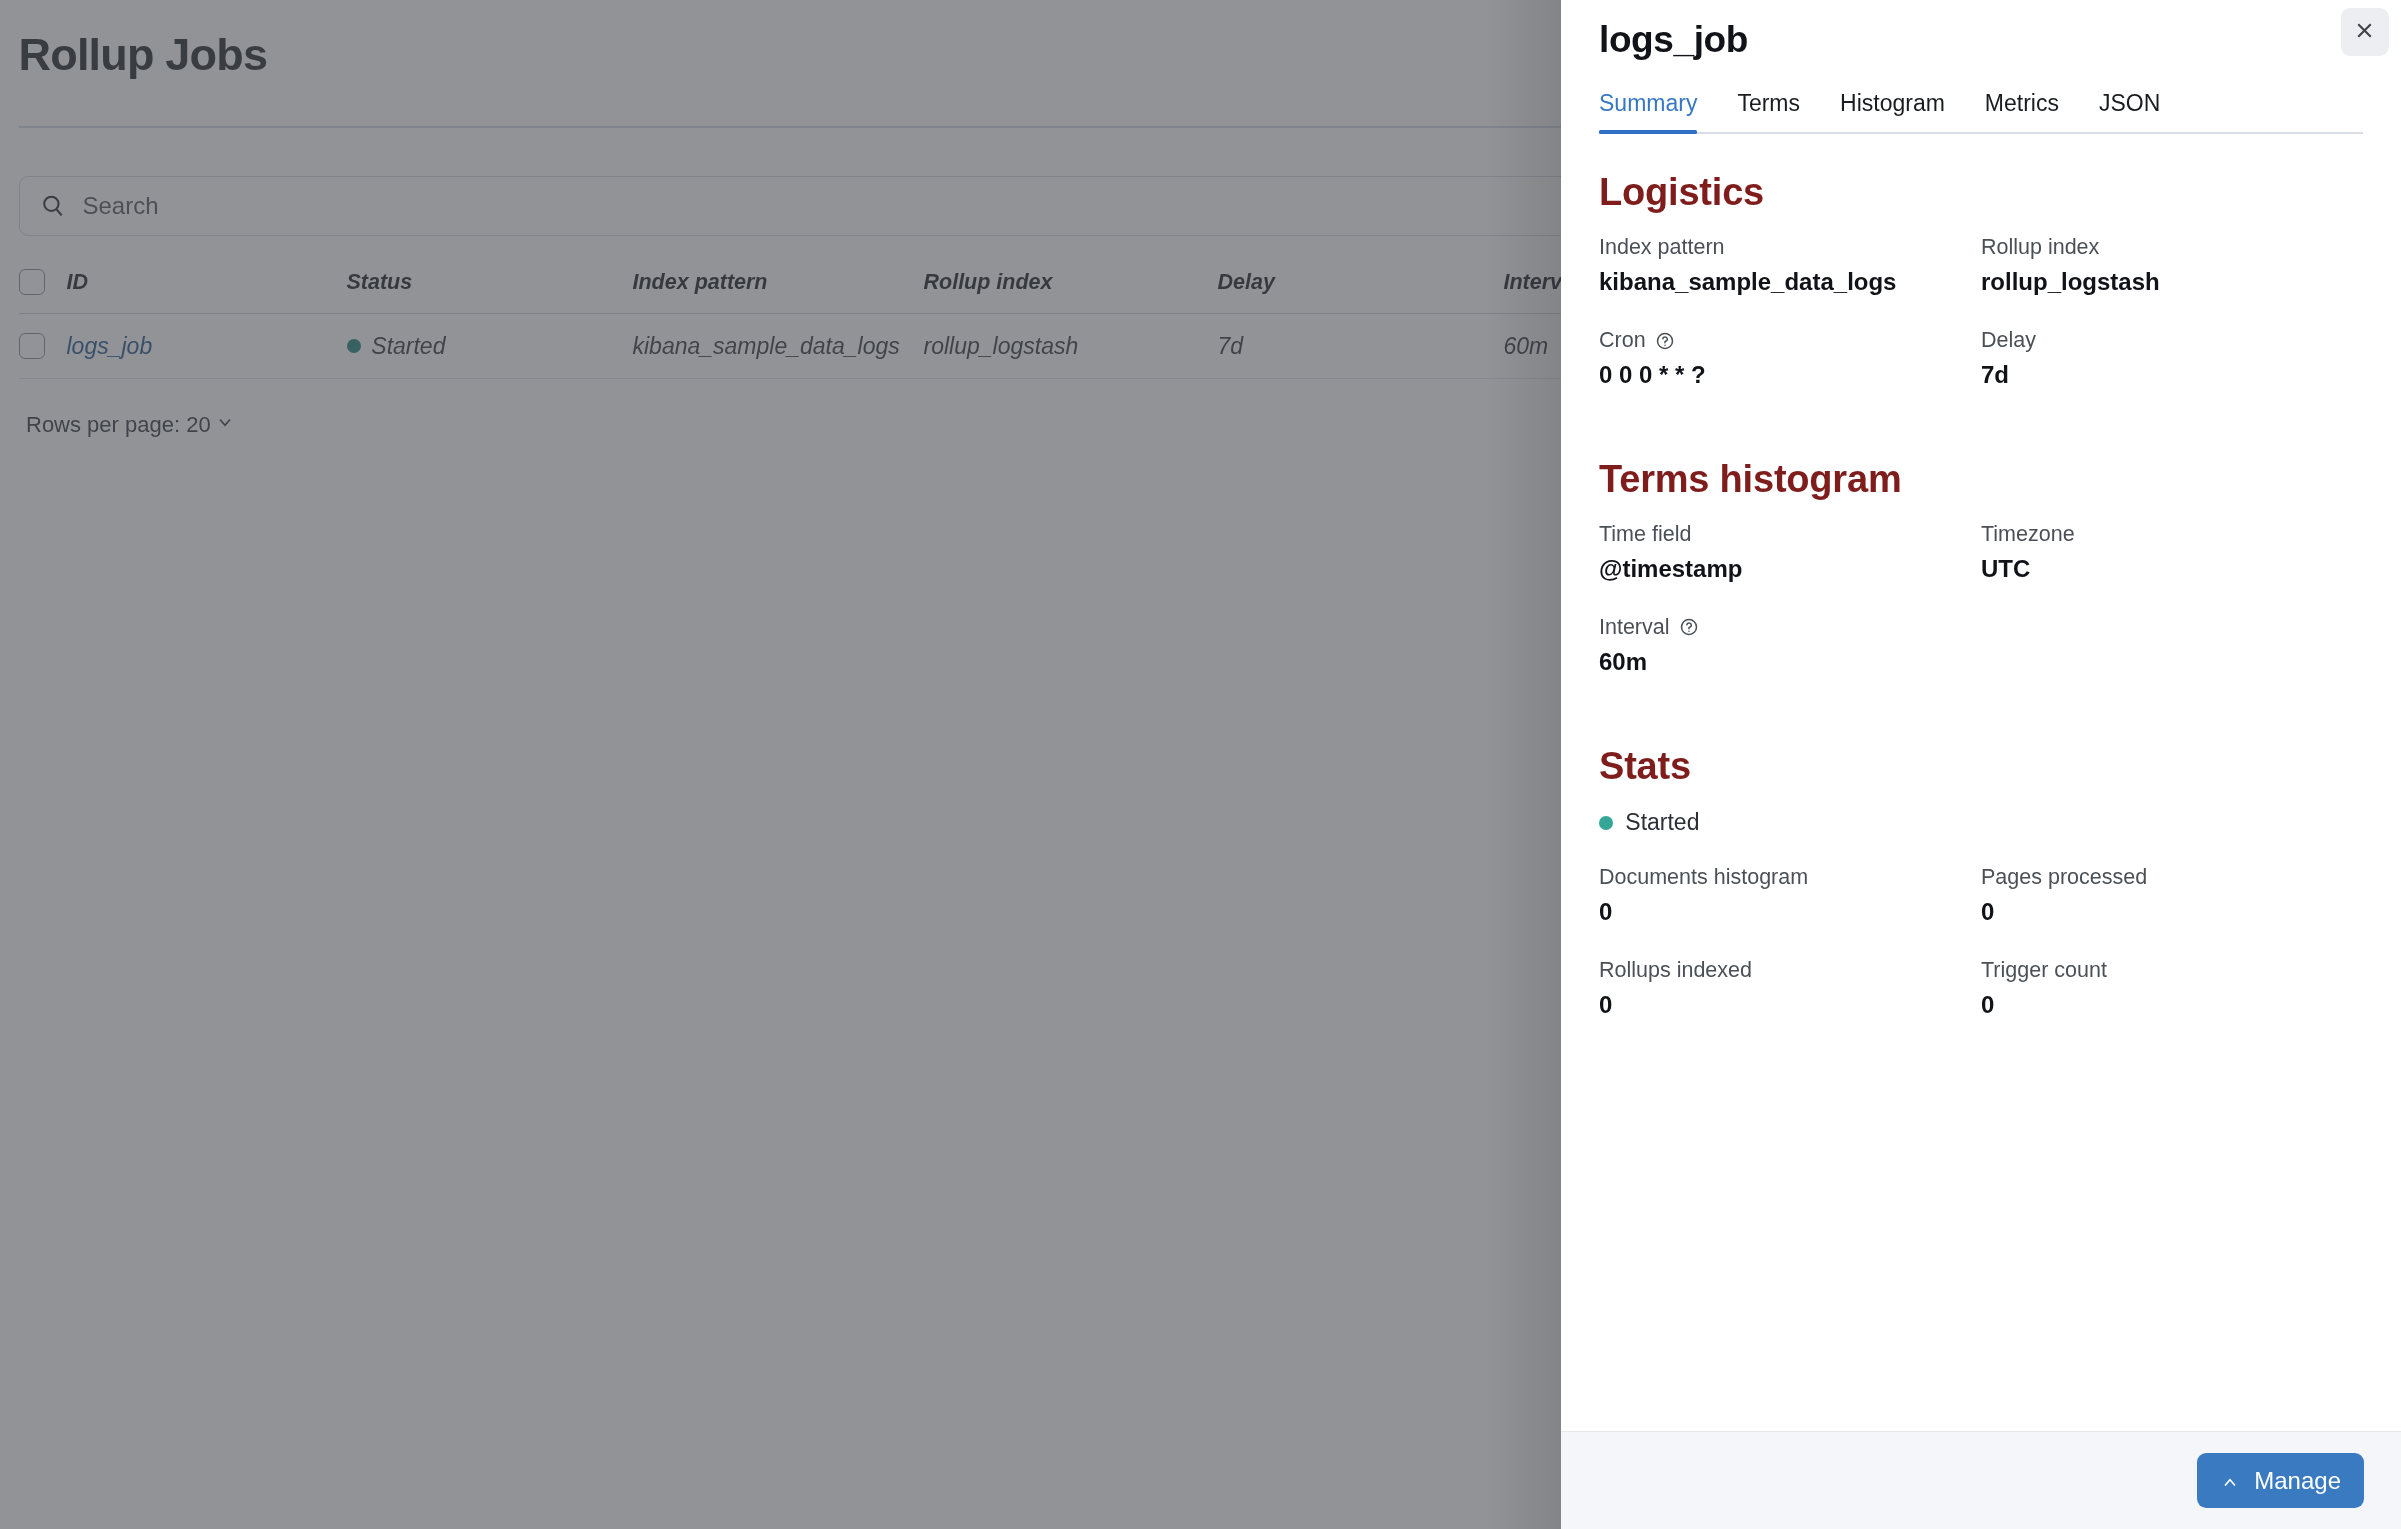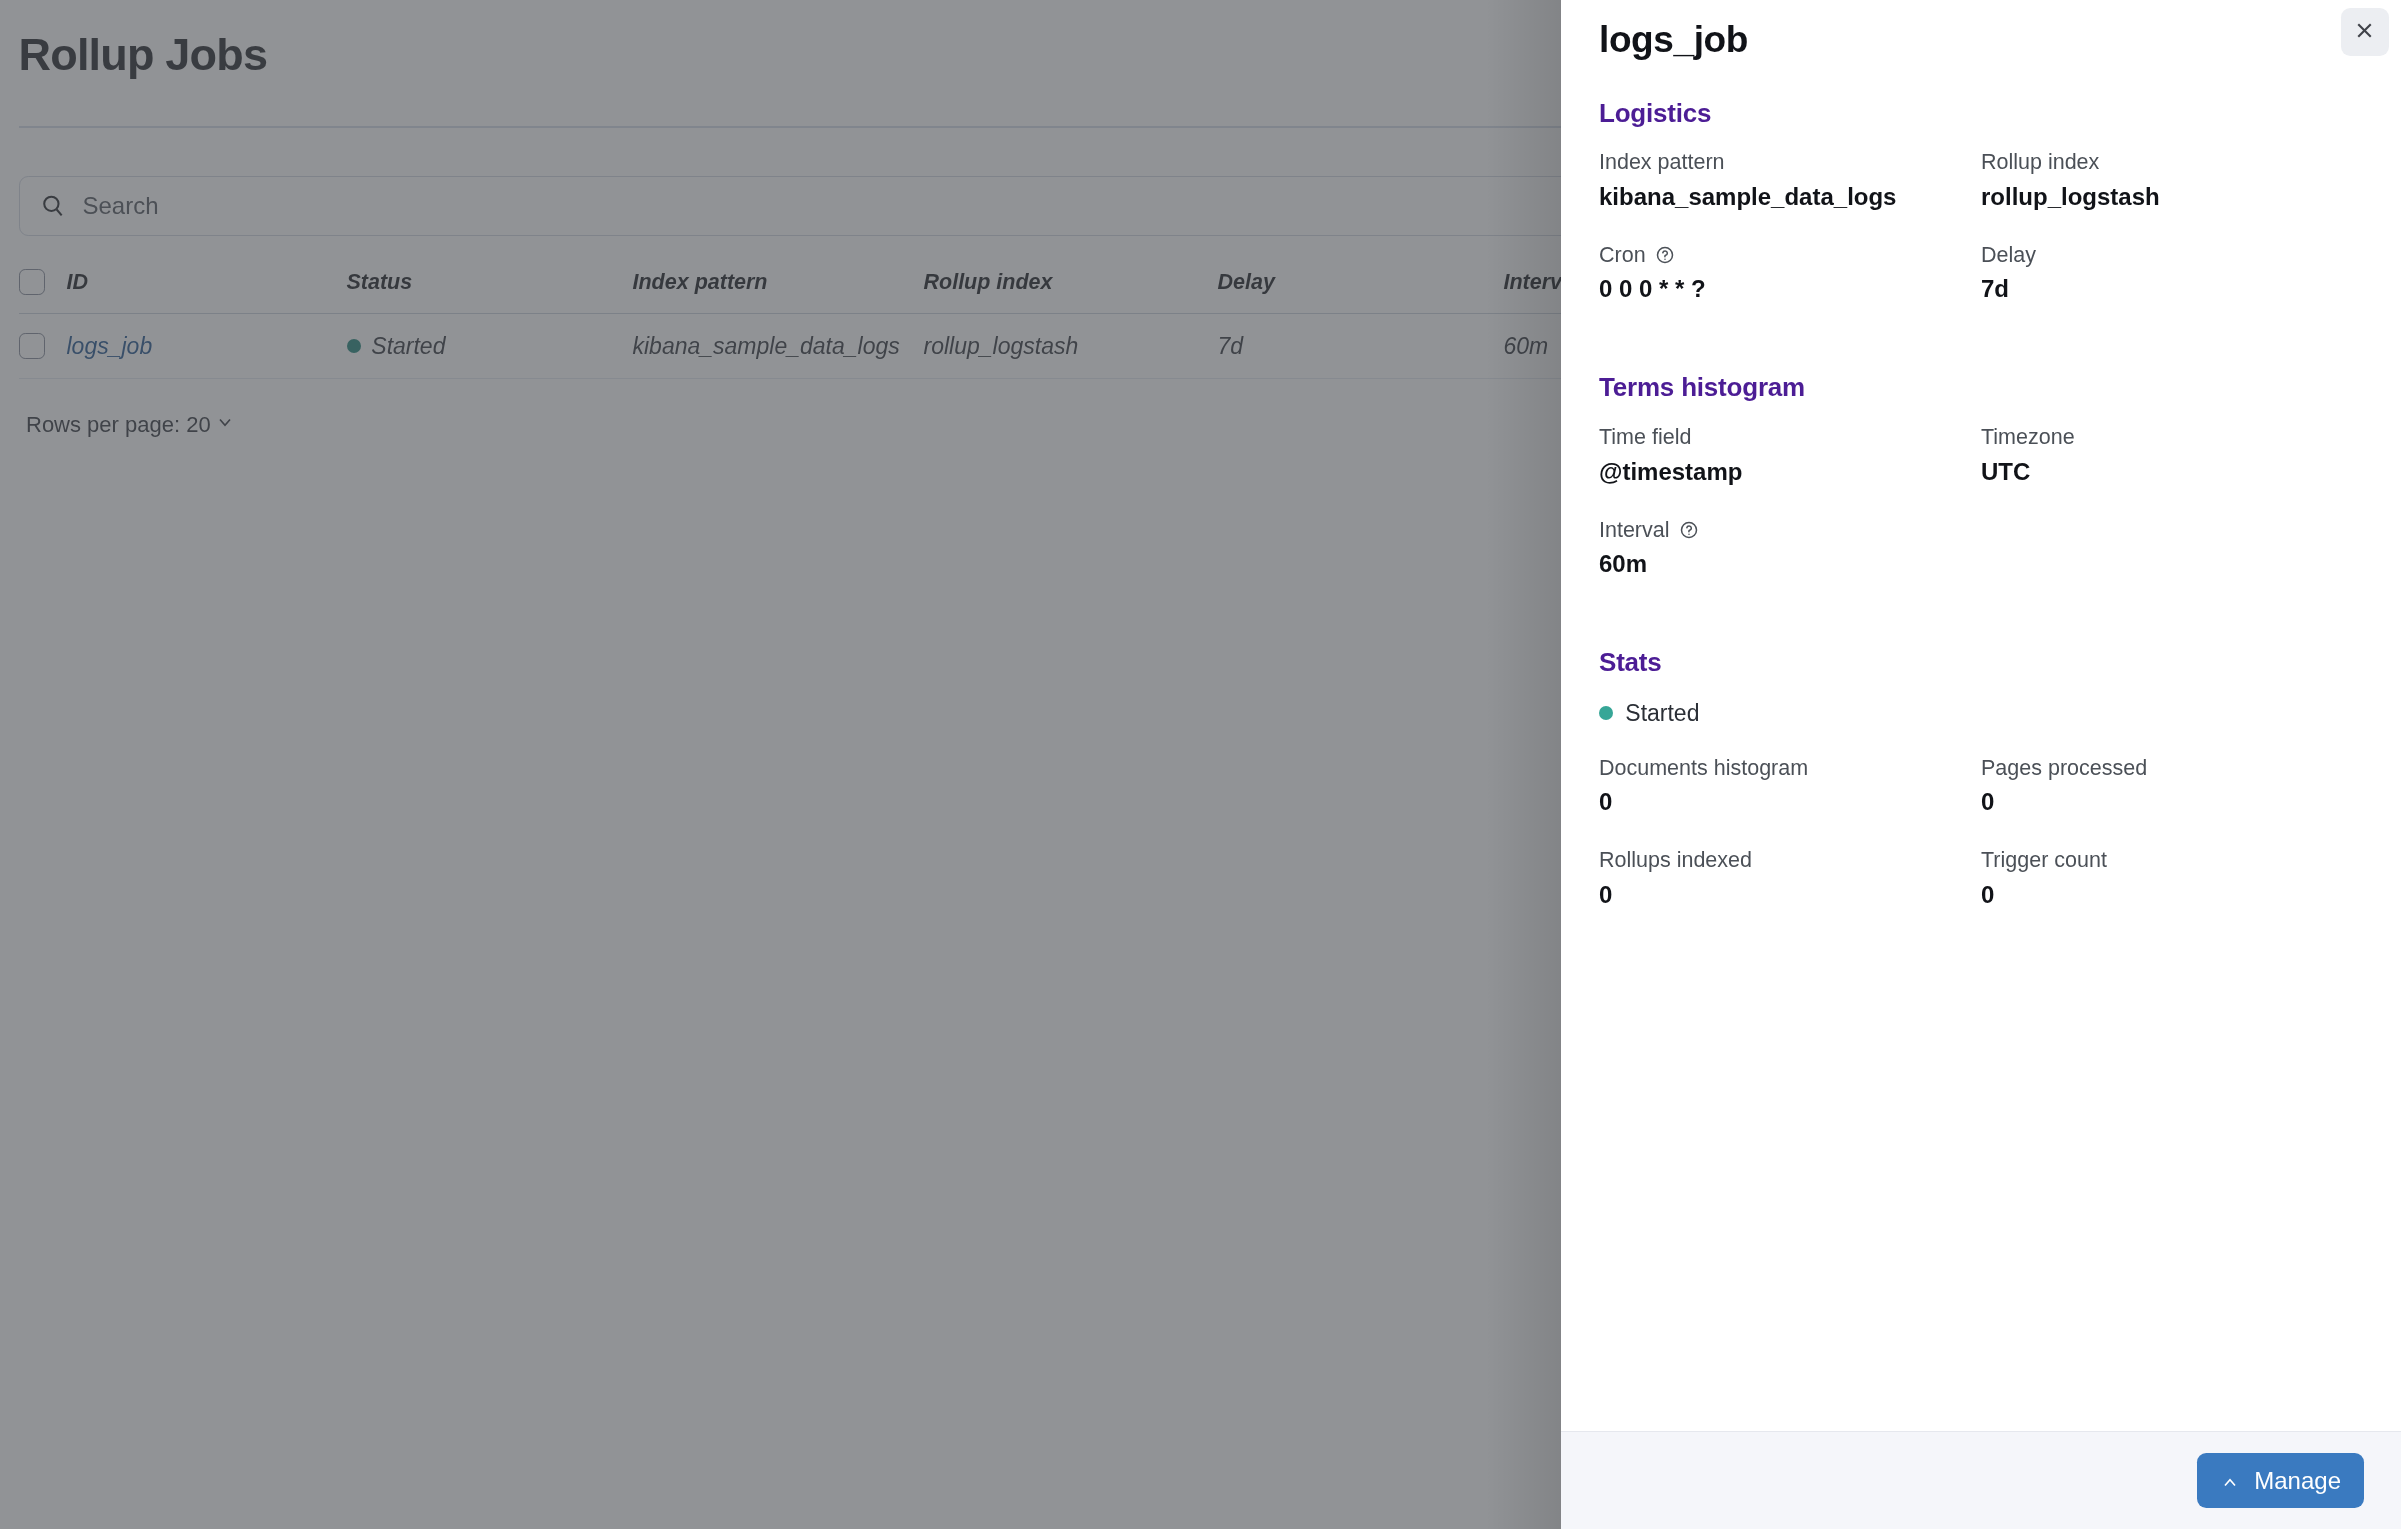--- a/index.html
+++ b/index.html
@@ -114,21 +114,21 @@
   .tab:first-child { padding-left: 0; }
   .tab.active { color: #3778c4; font-weight: 400; }
   .tab.active::after {
     content: ""; position: absolute; left: 0; right: 20px; bottom: -2.3px;
     height: 3.8px; background: #2f6fc4; border-radius: 1.5px;
   }
 
   .flyout-body { flex: 1 1 auto; overflow: hidden; padding: 0 38px; }
 
   .section-title {
-    font-size: 26px; font-weight: 700; color: #4c1d95;
+    font-size: 38px; font-weight: 700; color: #7f1d1d;
     margin-top: 37px; margin-bottom: 21.5px; letter-spacing: -0.2px;
   }
   .grid2 { display: flex; flex-wrap: wrap; }
   .field { width: 50%; margin-bottom: 32px; }
   .field-label {
     font-size: 21.5px; color: #4b5057; display: flex; align-items: center; gap: 9.2px;
     margin-bottom: 7.7px;
   }
   .field-value { font-size: 24px; font-weight: 700; color: #111318; }
   .help-icon { width: 20px; height: 20px; flex: 0 0 auto; }
@@ -227,20 +227,27 @@
       <span>
         <svg viewBox="0 0 24 24" width="23" height="23" fill="none" stroke="#3f4249" stroke-width="2.2">
           <line x1="5.5" y1="5.5" x2="18.5" y2="18.5"></line>
             <line x1="18.5" y1="5.5" x2="5.5" y2="18.5"></line>
         </svg>
       </span>
     </button>
 
     <div class="flyout-title">logs_job</div>
 
+    <div class="tabs">
+      <button class="tab active">Summary</button>
+      <button class="tab">Terms</button>
+      <button class="tab">Histogram</button>
+      <button class="tab">Metrics</button>
+      <button class="tab">JSON</button>
+    </div>
   </div>
 
   <div class="flyout-body">
 
     <div class="section-title">Logistics</div>
     <div class="grid2">
       <div class="field">
         <div class="field-label">Index pattern</div>
         <div class="field-value">kibana_sample_data_logs</div>
       </div>

